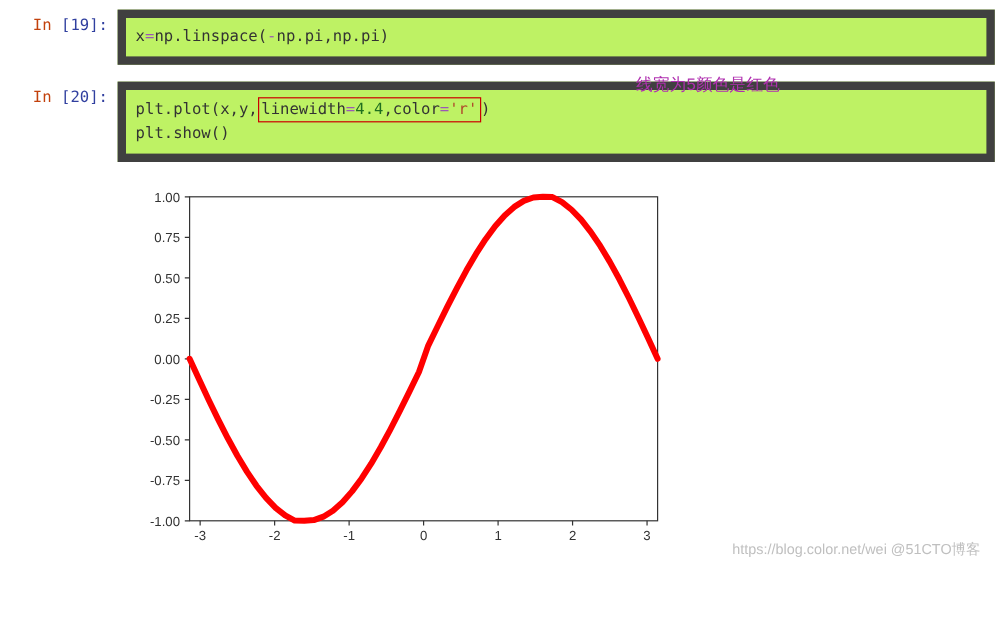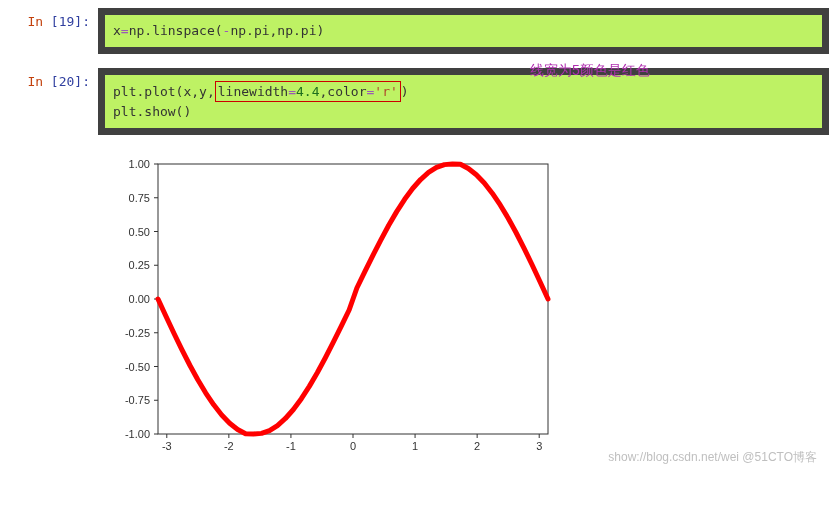--- a/index.html
+++ b/index.html
@@ -111,15 +111,15 @@
         <line x1="317.0704802345309" y1="285" x2="317.0704802345309" y2="289" stroke="#333"></line>
         <text x="317.0704802345309" y="301" text-anchor="middle">1</text>
         <line x1="379.14096046906184" y1="285" x2="379.14096046906184" y2="289" stroke="#333"></line>
         <text x="379.14096046906184" y="301" text-anchor="middle">2</text>
         <line x1="441.2114407035928" y1="285" x2="441.2114407035928" y2="289" stroke="#333"></line>
         <text x="441.2114407035928" y="301" text-anchor="middle">3</text>
         <path d="M59.99937929519765,150L67.96302190928796,167.26649999999998L75.92666452337829,184.2495L83.89030713746861,200.6655L91.85394975155891,216.2445L99.81759236564923,230.7975L107.78123497973957,244.0545L115.74487759382987,255.8265L123.70852020792017,265.92449999999997L131.6721628220105,274.1865L139.63580543610084,280.51800000000003L147.59944805019114,284.7975L155.56309066428145,284.946L163.52673327837175,284.379L171.4903758924621,281.571L179.45401850655242,276.576L187.41766112064272,269.4885L195.38130373473302,260.4705L203.34494634882336,249.69750000000002L211.3085889629137,237.37199999999999L219.272231577004,223.7235L227.23587419109433,208.9815L235.19951680518463,193.4295L243.16315941927493,177.3375L251.12680203336527,161.00250000000003L258.87319796663473,138.9975L266.83684058072504,122.66249999999998L274.80048319481534,106.57050000000001L282.76412580890565,91.01849999999999L290.727768422996,76.2765L298.6914110370863,62.628L306.6550536511767,50.30249999999998L314.6186962652669,39.5295L322.5823388793573,30.511499999999998L330.5459814934476,23.424L338.5096241075379,18.42899999999998L346.4732667216282,15.620999999999992L354.43690933571855,15.053999999999995L362.40055194980886,15.202500000000008L370.36419456389916,19.481999999999985L378.3278371779895,25.813499999999976L386.2914797920799,34.0755L394.25512240617013,44.17349999999999L402.21876502026043,55.94550000000002L410.18240763435085,69.20249999999999L418.1460502484411,83.75550000000001L426.10969286253135,99.3345L434.0733354766217,115.75049999999999L442.036978090712,132.7335L450.0006207048023,150" fill="none" stroke="#ff0000" stroke-width="5" stroke-linecap="round" stroke-linejoin="round"></path>
       </svg>
 </div>
 
-<div class="watermark">show://blog.csdn.net/wei  @51CTO博客</div>
+<div class="watermark">https://blog.color.net/wei  @51CTO博客</div>
 
 </div>
 
 </body></html>

